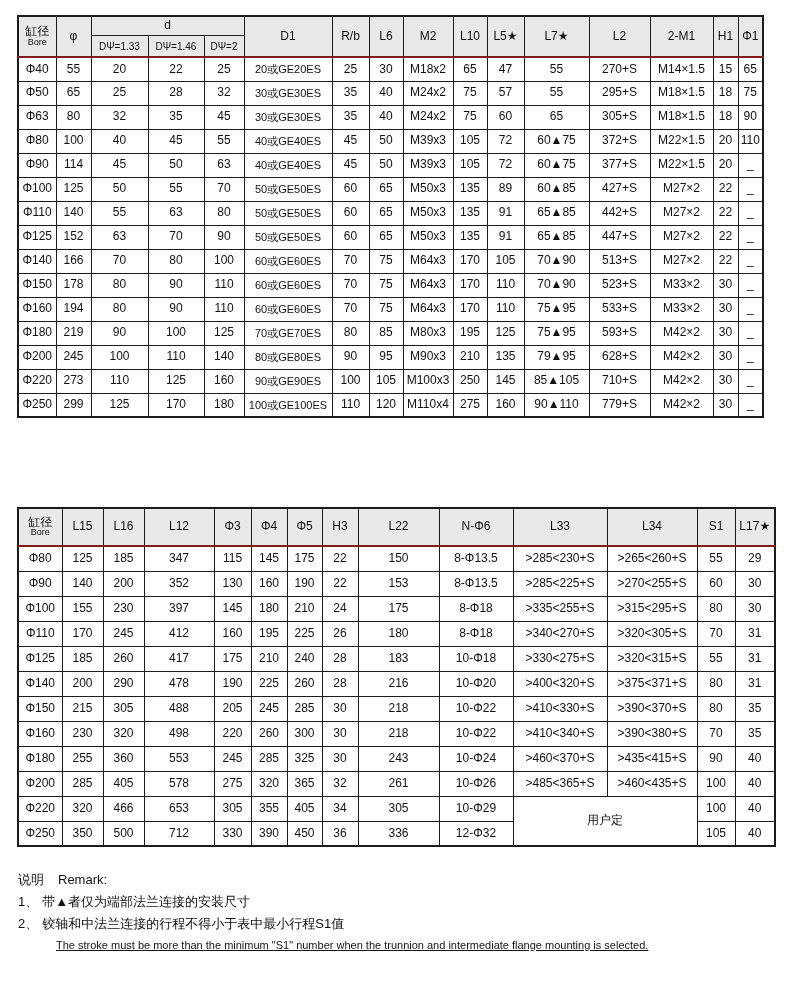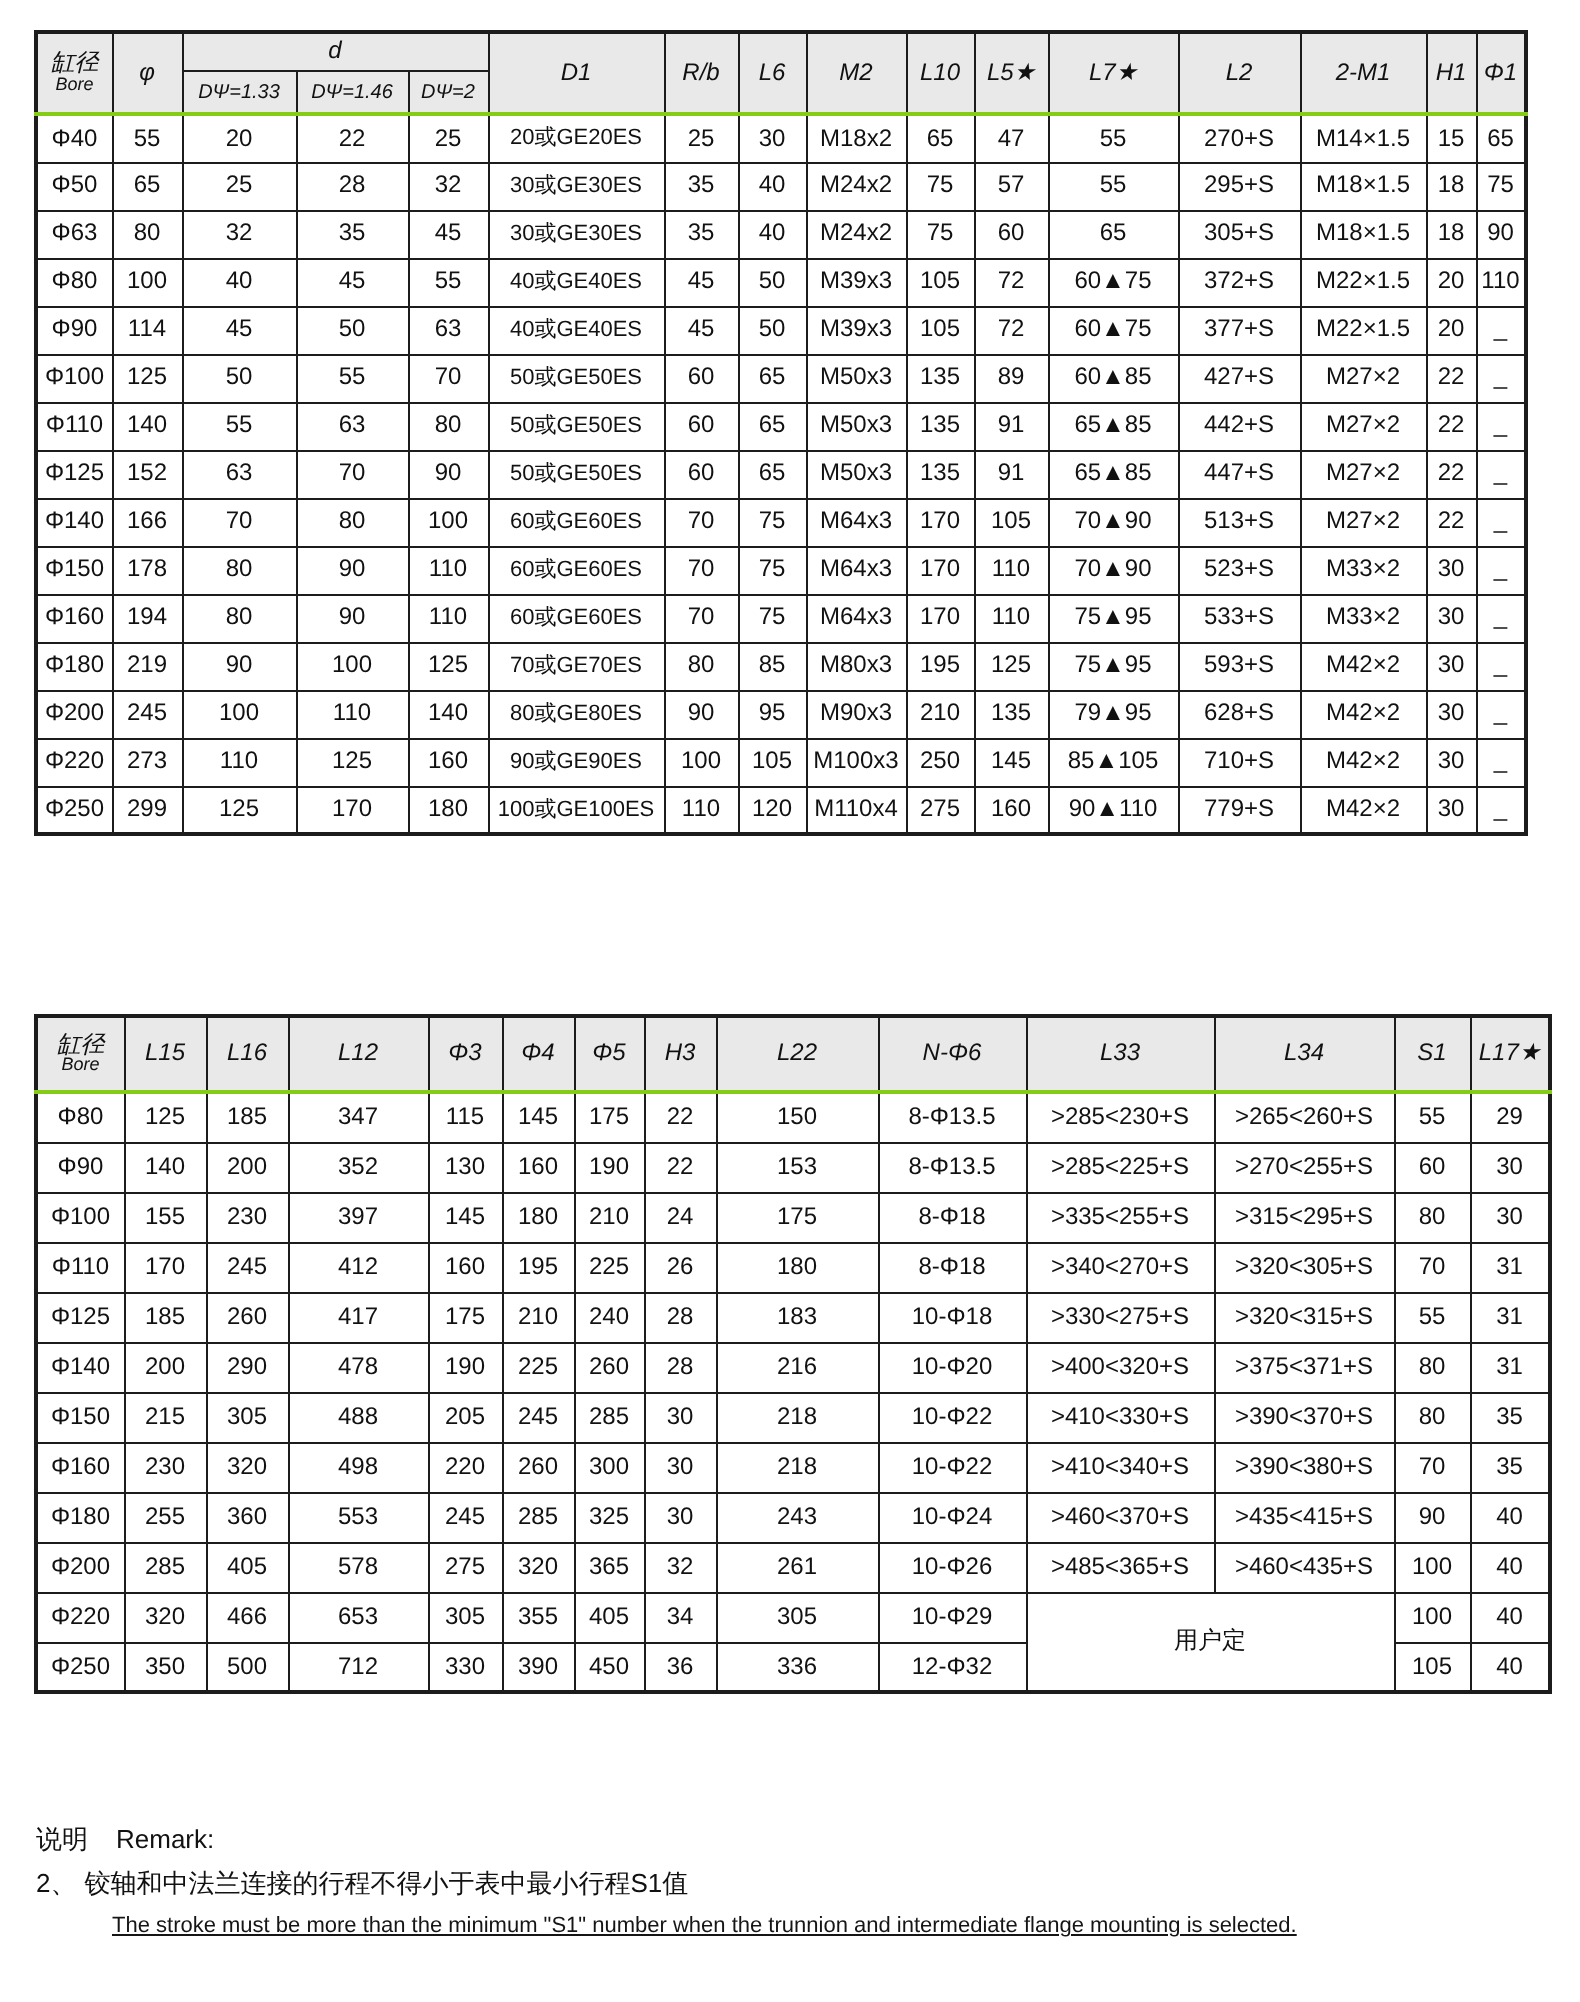--- a/index.html
+++ b/index.html
@@ -10,34 +10,34 @@
   }
   table {
     border-collapse:collapse; table-layout:fixed;
     border:2px solid #1c1c1c; background:#fff;
   }
   th, td {
     border:1px solid #1c1c1c; text-align:center; vertical-align:middle;
     padding:0; font-weight:normal; overflow:hidden; white-space:nowrap;
     font-size:12px; line-height:1.1;
   }
-  thead { border-bottom:2px solid #84cc16;font-style:italic; }
+  thead { border-bottom:2px solid #7f1d1d; }
   thead th { background:#e9e9e9; }
   #table1 { position:absolute; top:15px; left:17px; width:745px; }
   #table1 thead tr.h1 th { height:18px; }
   #table1 thead tr.h2 th { height:20px; font-size:10px;margin-left:24px; }
   #table1 thead th.span2 { height:40px; }
   #table1 tbody tr { height:24px; }
   #table1 td.c-d1 { font-size:11px; }
   #table2 { position:absolute; top:507px; left:17px; width:757px; }
   #table2 thead tr { height:38px; }
   #table2 tbody tr { height:25px; }
   .bore-cn { display:block; font-size:12px; }
   .bore-en { display:block; font-size:9px; margin-top:-1px; }
-  .remarks { position:absolute; top:909px; left:18px; width:750px; }
+  .remarks { position:absolute; top:869px; left:18px; width:750px; }
   .remark-title { font-size:13px; line-height:22px; }
   .remark-title .en { margin-left:14px; }
   .remark-item { font-size:13px; line-height:22px; }
   .remark-item .num { margin-right:4px; }
   .remark-en { font-size:11px; line-height:21px; margin-left:38px; color:#151515;text-decoration:underline; }
 </style>
 </head>
 <body>
 
 <table id="table1">
@@ -588,16 +588,19 @@
         <td>40</td>
       </tr>
     </tbody>
 </table>
 
 <div class="remarks">
   <div class="remark-title">
     <span>说明</span><span class="en">Remark:</span>
   </div>
   <div class="remark-item">
+    <span class="num">1、</span><span>带▲者仅为端部法兰连接的安装尺寸</span>
+  </div>
+  <div class="remark-item">
     <span class="num">2、</span><span>铰轴和中法兰连接的行程不得小于表中最小行程S1值</span>
   </div>
   <div class="remark-en">The stroke must be more than the minimum "S1" number when the  trunnion and intermediate flange mounting is selected.</div>
 </div>
 
 </body></html>

